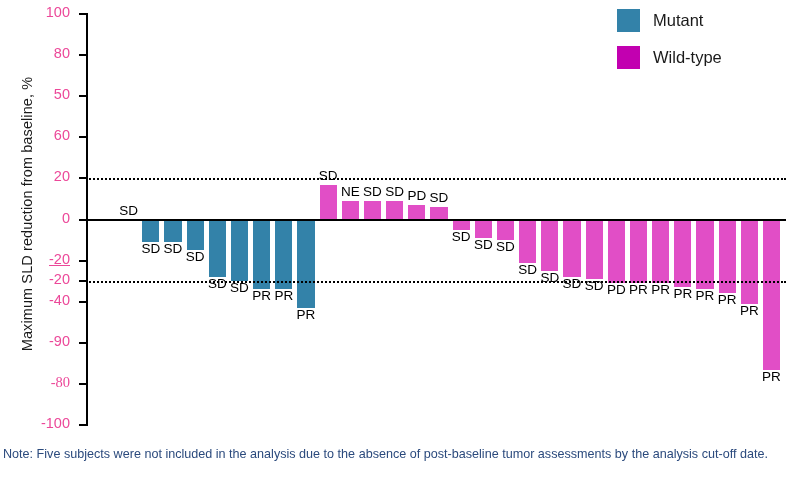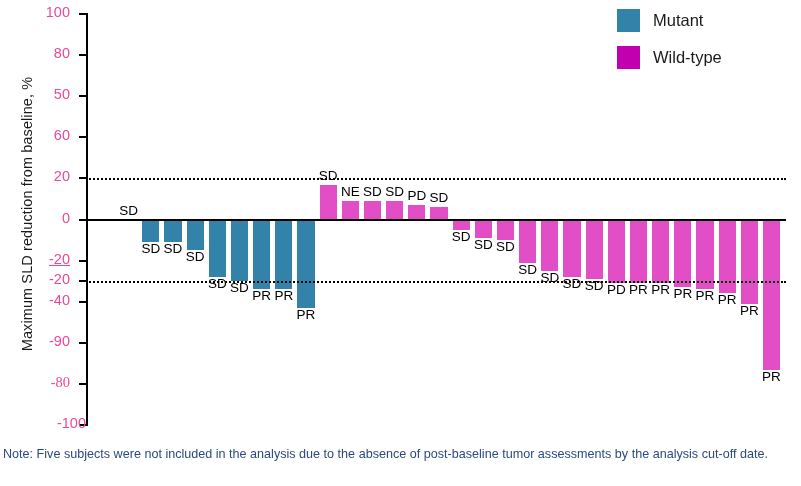--- a/index.html
+++ b/index.html
@@ -71,21 +71,21 @@
       <div class="ticklab" style="top: 250.6px; left: 24px; text-decoration: underline;">-20</div>
       <div class="tick" style="top: 280.15px;"></div>
       <div class="ticklab" style="top: 271.15px; left: 24px;">-20</div>
       <div class="tick" style="top: 300.7px;"></div>
       <div class="ticklab" style="top: 291.7px; left: 24px;">-40</div>
       <div class="tick" style="top: 341.8px;"></div>
       <div class="ticklab" style="top: 332.8px; left: 24px;">-90</div>
       <div class="tick" style="top: 382.9px;"></div>
       <div class="ticklab" style="top: 373.9px; left: 24px; font-family: Liberation Serif, serif;">-80</div>
       <div class="tick" style="top: 424px;"></div>
-      <div class="ticklab" style="top: 415px; left: 40px;">-100</div>
+      <div class="ticklab" style="top: 415px; left: 24px;">-100</div>
     </div>
   <div class="axisline"></div>
 
   <div id="bars" class="plot">
       <div class="blab" style="left: 42.645px; top: 188.5px;">SD</div>
       <div class="bar blk" style="left: 56.1667px; top: 205.5px; width: 17.29px; height: 22.605px;"></div>
       <div class="blab" style="left: 64.8117px; top: 227.105px;">SD</div>
       <div class="bar blk" style="left: 78.3333px; top: 205.5px; width: 17.29px; height: 22.605px;"></div>
       <div class="blab" style="left: 86.9783px; top: 227.105px;">SD</div>
       <div class="bar blk" style="left: 100.5px; top: 205.5px; width: 17.29px; height: 30.825px;"></div>

